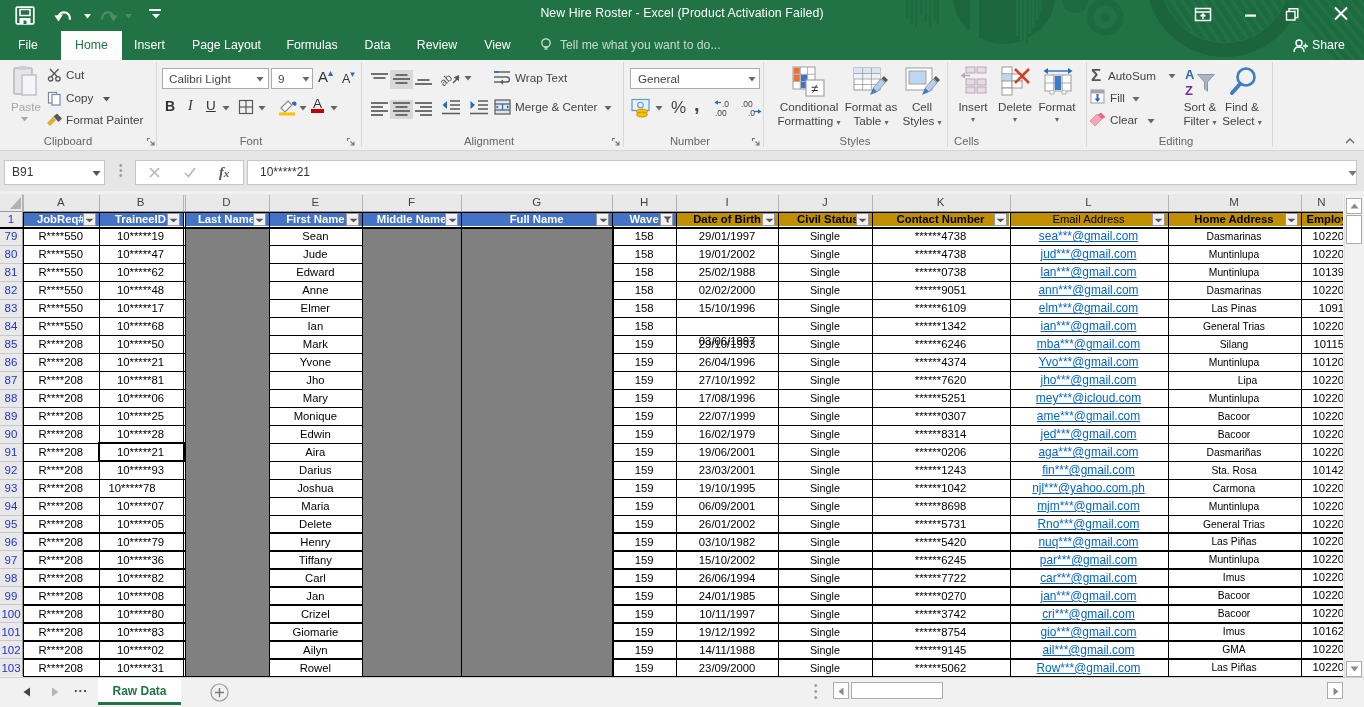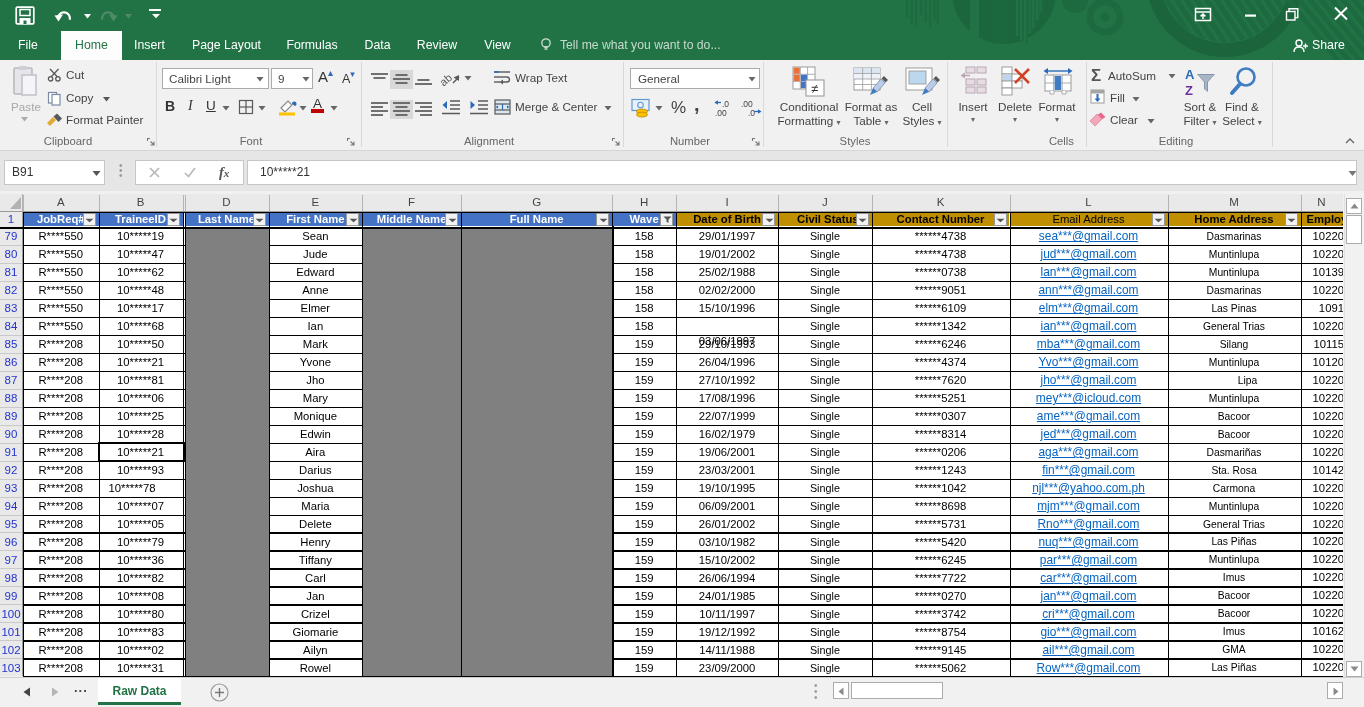--- a/index.html
+++ b/index.html
@@ -109,20 +109,21 @@
 <polygon points="0.5,9.5 9,8.5 4.5,15.5" fill="#4f8a6a"></polygon>
       </g>
 </svg>
 <svg class="ab" style="left:124px;top:13px" width="9" height="6" viewBox="0 0 9 6">
       <polygon points="1,1 8,1 4.5,5.5" fill="#4f8a6a"></polygon>
     </svg>
 <rect class="ab" style="left:149px;top:9px;width:12px;height:2px;background:#fff;"></rect>
 <svg class="ab" style="left:150.5px;top:13px" width="10" height="6" viewBox="0 0 10 6">
       <polygon points="1,1 9,1 5,5.2" fill="#fff"></polygon>
     </svg>
+<div class="ab" style="left:0;top:6px;width:1364px;height:20px;text-align:center;color:#fff;font-size:12.3px;letter-spacing:.1px;">New Hire Roster - Excel (Product Activation Failed)</div>
 <svg class="ab" style="left:1190px;top:6px" width="170" height="20" viewBox="0 0 170 20">
 <g stroke="#fff" stroke-width="1.5" fill="none">
 <rect x="5.5" y="2.5" width="15" height="12"></rect>
 <line x1="5.5" y1="6" x2="20.5" y2="6"></line>
 <path d="M 13 13 L 13 8.2 M 10.6 10.4 L 13 8 L 15.4 10.4"></path>
 </g>
 <rect x="55" y="8.5" width="11" height="2.2" fill="#fff"></rect>
 <g stroke="#fff" stroke-width="1.4" fill="none">
 <rect x="96.5" y="5.5" width="8.5" height="8.5"></rect>
 <path d="M 99 5.5 L 99 2.8 L 107.8 2.8 L 107.8 11.6 L 105 11.6"></path>
@@ -164,21 +165,21 @@
 <div class="ab" style="left:622.5px;top:2px;width:1px;height:85px;background:#d9d9d9;"></div>
 <div class="ab" style="left:762.5px;top:2px;width:1px;height:85px;background:#d9d9d9;"></div>
 <div class="ab" style="left:946.5px;top:2px;width:1px;height:85px;background:#d9d9d9;"></div>
 <div class="ab" style="left:1085.5px;top:2px;width:1px;height:85px;background:#d9d9d9;"></div>
 <div class="ab" style="left:1271.5px;top:2px;width:1px;height:85px;background:#d9d9d9;"></div>
 <div class="ab" style="left:8px;top:75px;width:120px;height:13px;text-align:center;font-size:11.3px;color:#666;">Clipboard</div>
 <div class="ab" style="left:191px;top:75px;width:120px;height:13px;text-align:center;font-size:11.3px;color:#666;">Font</div>
 <div class="ab" style="left:429px;top:75px;width:120px;height:13px;text-align:center;font-size:11.3px;color:#666;">Alignment</div>
 <div class="ab" style="left:630px;top:75px;width:120px;height:13px;text-align:center;font-size:11.3px;color:#666;">Number</div>
 <div class="ab" style="left:795px;top:75px;width:120px;height:13px;text-align:center;font-size:11.3px;color:#666;">Styles</div>
-<div class="ab" style="left:954px;top:75px;width:120px;height:13px;text-align:right;font-size:11.3px;color:#666;">Cells</div>
+<div class="ab" style="left:954px;top:75px;width:120px;height:13px;text-align:left;font-size:11.3px;color:#666;">Cells</div>
 <div class="ab" style="left:1116px;top:75px;width:120px;height:13px;text-align:center;font-size:11.3px;color:#666;">Editing</div>
 <svg class="ab" style="left:146px;top:77px" width="10" height="10" viewBox="0 0 10 10">
       <g stroke="#777" stroke-width="1.1" fill="none">
         <path d="M 1.5 4 L 1.5 1.5 L 4 1.5 M 4.5 4.5 L 8 8 M 8 4.5 L 8 8 L 4.5 8"></path>
       </g>
     </svg>
 <svg class="ab" style="left:346px;top:77px" width="10" height="10" viewBox="0 0 10 10">
       <g stroke="#777" stroke-width="1.1" fill="none">
         <path d="M 1.5 4 L 1.5 1.5 L 4 1.5 M 4.5 4.5 L 8 8 M 8 4.5 L 8 8 L 4.5 8"></path>
       </g>

